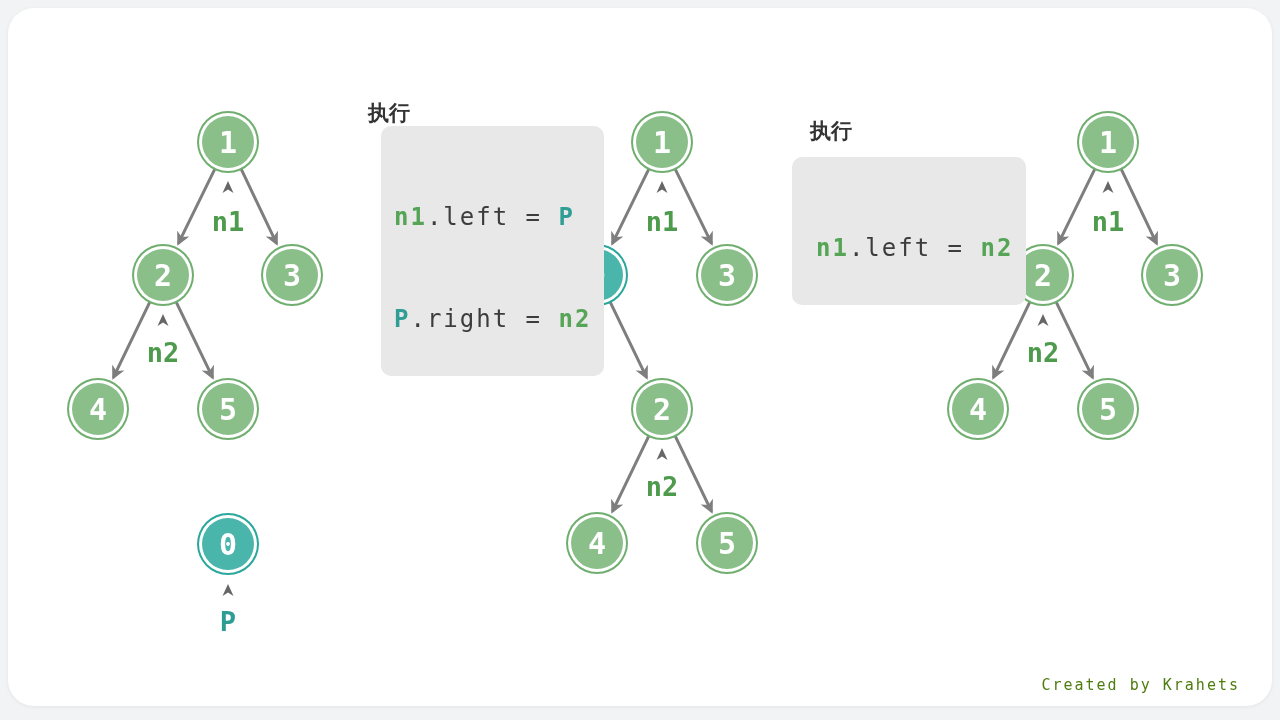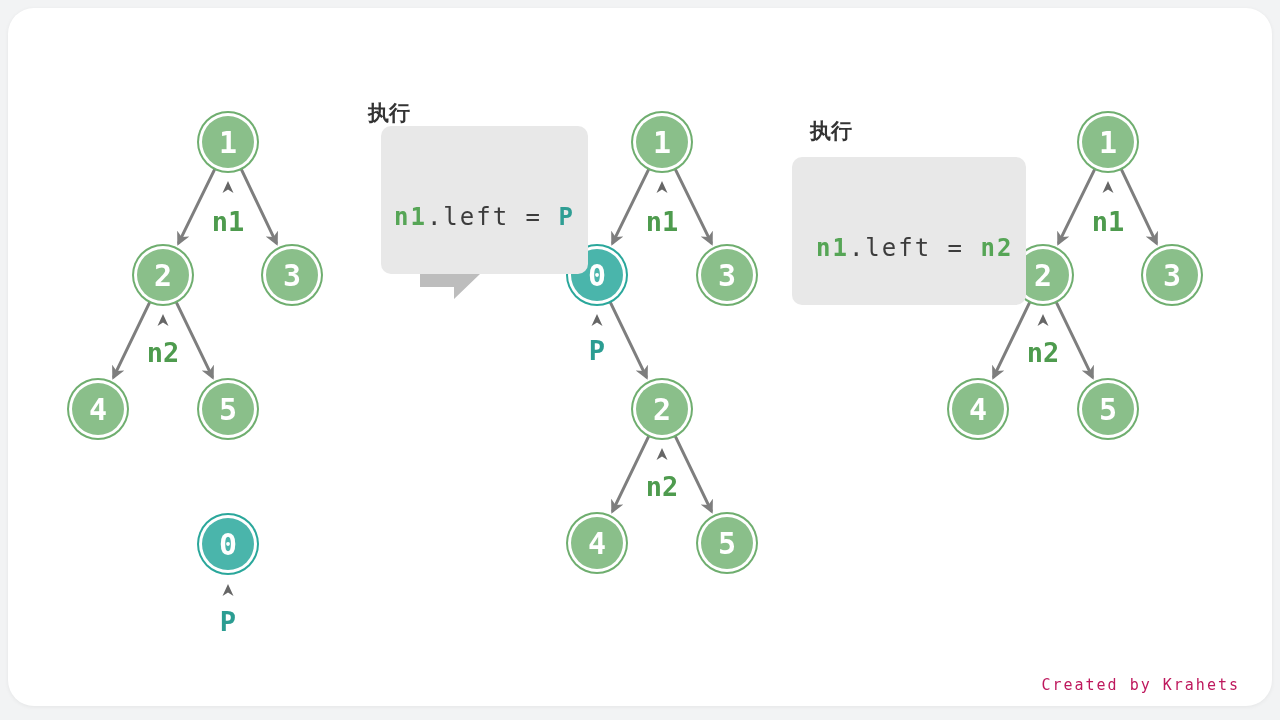--- a/index.html
+++ b/index.html
@@ -51,21 +51,21 @@
     color:#3c3c3c;white-space:pre;
   }
   .code-line{white-space:pre;}
   .cv{font-weight:bold;}
   .cv.g{color:#56a556;}
   .cv.t{color:#2f9e94;}
 
   .watermark{
     position:absolute;right:40px;top:676px;
     font-family:"DejaVu Sans Mono",monospace;
-    font-size:15px;letter-spacing:2px;color:#be185d;
+    font-size:15px;letter-spacing:2px;color:#4d7c0f;
   }
 </style>
 </head>
 <body>
 
 <div class="card"></div>
 
 <svg class="canvas" viewBox="0 0 1280 720">
   <defs>
     <marker id="ah" viewBox="0 0 10 10" refX="7.5" refY="5" markerWidth="4.5" markerHeight="4.5" orient="auto-start-reverse">
@@ -221,20 +221,21 @@
     <path class="caret" d="M0,-6 L5.5,6 L0,2.6 L-5.5,6 Z" transform="translate(1108,187)"></path>
     <text class="ptr g" x="1108" y="231">n1</text>
     <path class="caret" d="M0,-6 L5.5,6 L0,2.6 L-5.5,6 Z" transform="translate(1043,320)"></path>
     <text class="ptr g" x="1043" y="362">n2</text>
   </g>
 </svg>
 
 <div class="exec-title" style="left:368px;top:99px;">执行</div>
 <div class="code-box" style="left:353px;top:126px;margin-left:28px;">
   <div class="code-line"><span class="cv g">n1</span><span class="cp">.left = </span><span class="cv t">P</span></div>
+  <div class="code-line"><span class="cv t">P</span><span class="cp">.right = </span><span class="cv g">n2</span></div>
 </div>
 
 <div class="exec-title" style="left:810px;top:117px;">执行</div>
 <div class="code-box" style="left:792px;top:157px;padding-left:24px;">
   <div class="code-line"><span class="cv g">n1</span><span class="cp">.left = </span><span class="cv g">n2</span></div>
 </div>
 
 <div class="watermark">Created by Krahets</div>
 
 </body></html>

